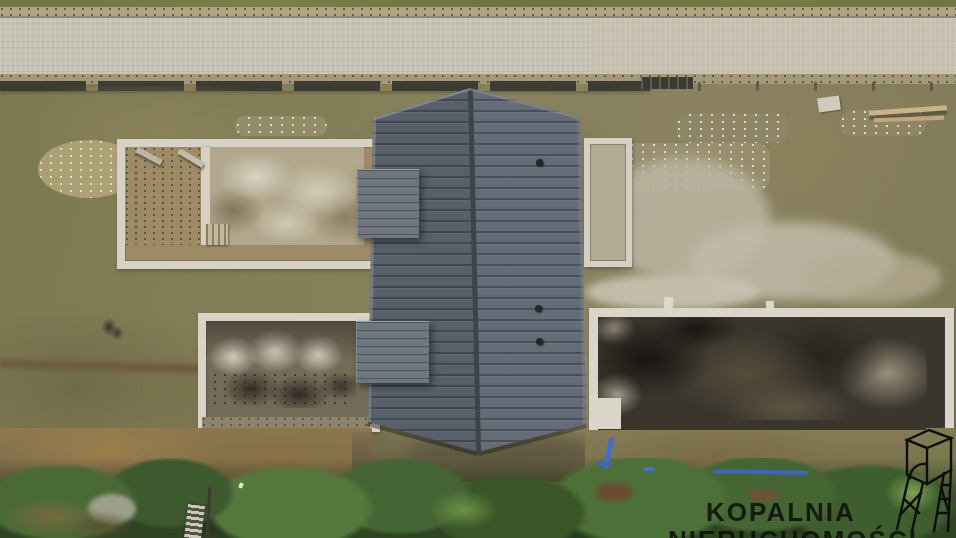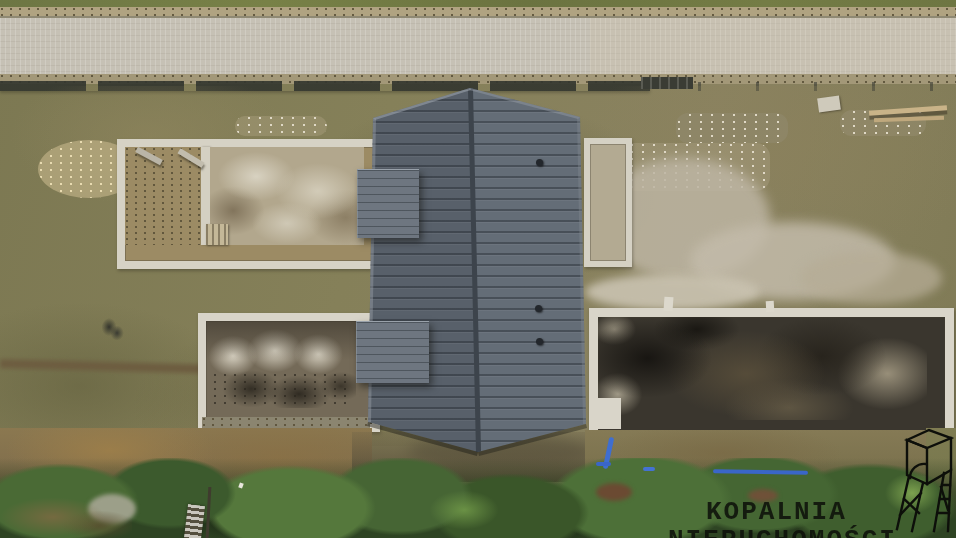--- a/index.html
+++ b/index.html
@@ -1,18 +1,18 @@
 <!DOCTYPE html>
 <html><head>
 <meta charset="utf-8">
 <style>
   html,body{margin:0;padding:0;background:#222;}
   #scene{position:relative;width:956px;height:538px;overflow:hidden;
     background:linear-gradient(105deg,#7c7852,#858059 38%,#8a8260 68%,#7f7a55);
-    font-family:Liberation Mono, monospace;text-align:right;}
+    font-family:Liberation Sans, sans-serif;text-align:right;}
   .abs{position:absolute;}
   .blob{border-radius:50%;}
   
   .spk{background-image:
       radial-gradient(circle 1.2px at 2px 2px, rgba(88,78,54,.85) 60%, transparent 61%),
       radial-gradient(circle 1px at 6px 4px, rgba(232,224,200,.9) 60%, transparent 61%);
       background-size:9px 6px,13px 7px;}
   .spkL{background-image:
       radial-gradient(circle 1.4px at 3px 2px, rgba(228,221,203,.95) 60%, transparent 61%),
       radial-gradient(circle 1px at 8px 5px, rgba(205,197,175,.85) 60%, transparent 61%);

